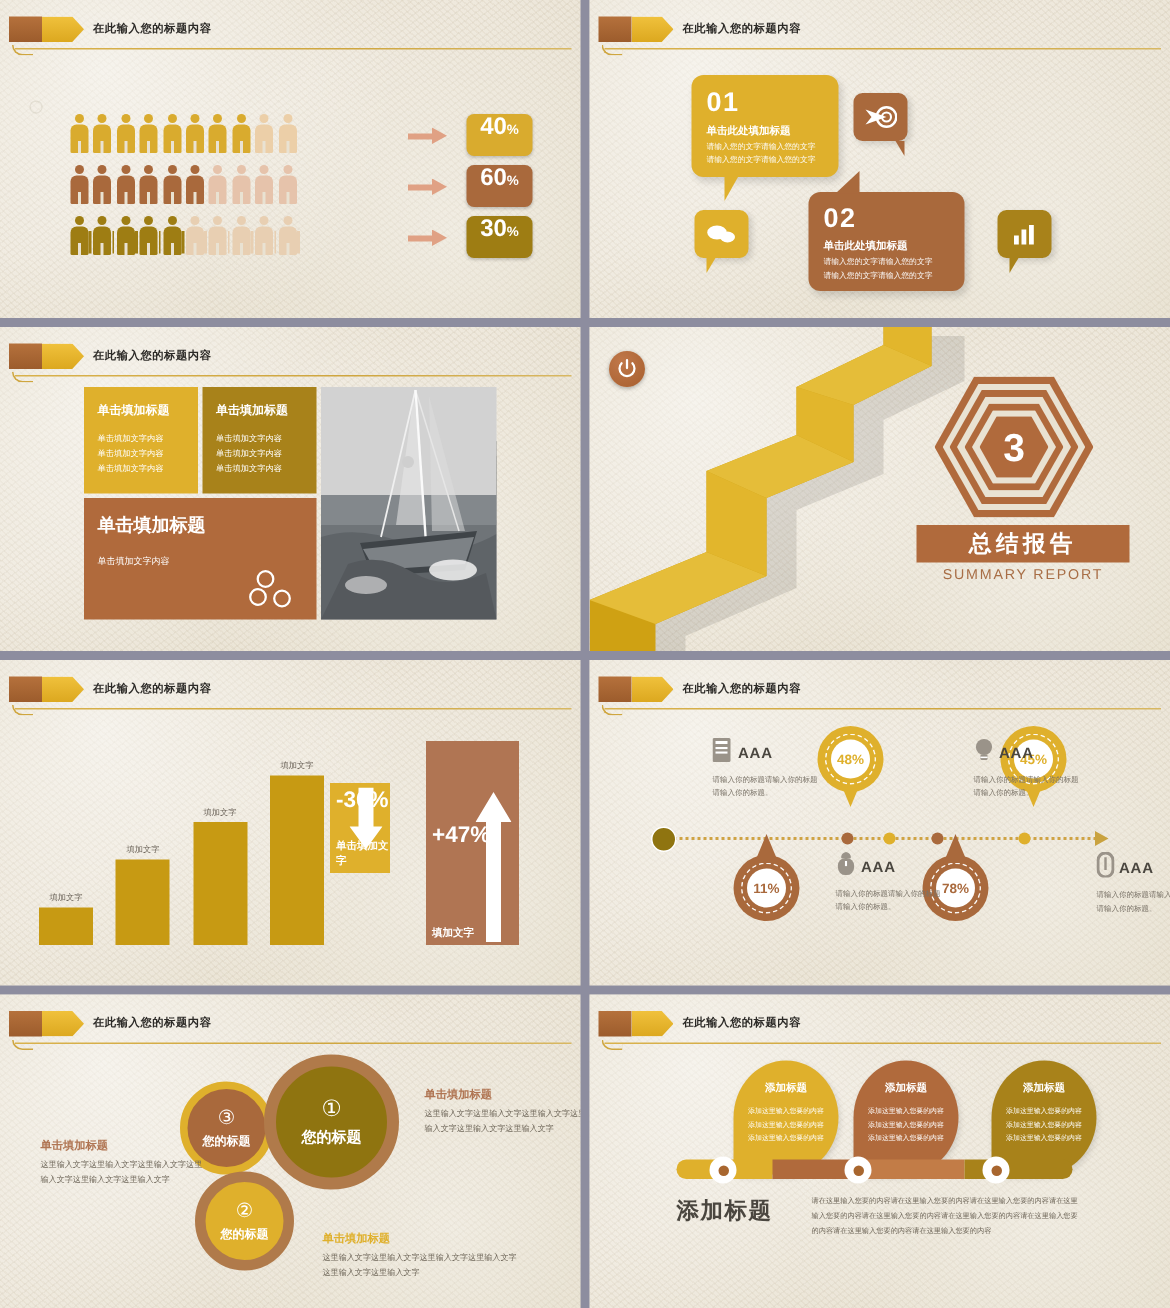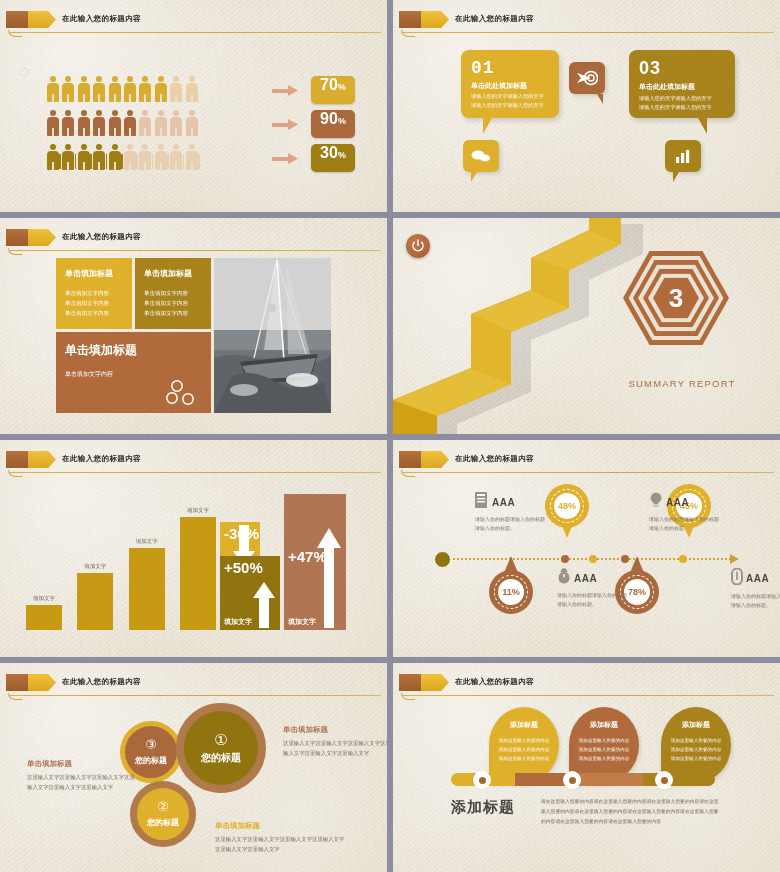--- a/index.html
+++ b/index.html
@@ -188,21 +188,21 @@
             <div class="head" style="background:#eccfa8"></div>
             <div class="body" style="background:#eccfa8"></div>
             <div class="leg"></div>
           </div>
         </div>
         <div class="arrow-r" style="left: 272px; top: 85px;">
           <div class="sh"></div>
           <div class="hd"></div>
         </div>
         <div class="pct" style="left: 311px; top: 76px; background: rgb(217, 171, 46);">
-          <b>70</b>
+          <b>40</b>
           <i>%</i>
         </div>
         <div class="pplrow" style="left: 47px; top: 110px;">
           <div class="person" style="color: rgb(169, 105, 60);">
             <div class="head" style="background:#a9693c"></div>
             <div class="body" style="background:#a9693c"></div>
             <div class="leg"></div>
           </div>
           <div class="person" style="color: rgb(169, 105, 60);">
             <div class="head" style="background:#a9693c"></div>
@@ -248,21 +248,21 @@
             <div class="head" style="background:#e6c3ab"></div>
             <div class="body" style="background:#e6c3ab"></div>
             <div class="leg"></div>
           </div>
         </div>
         <div class="arrow-r" style="left: 272px; top: 119px;">
           <div class="sh"></div>
           <div class="hd"></div>
         </div>
         <div class="pct" style="left: 311px; top: 110px; background: rgb(169, 105, 60);">
-          <b>90</b>
+          <b>60</b>
           <i>%</i>
         </div>
         <div class="pplrow" style="left: 47px; top: 144px;">
           <div class="person" style="color: rgb(158, 125, 19);">
             <div class="head" style="background:#9e7d13"></div>
             <div class="body" style="background:#9e7d13"></div>
             <div class="leg"></div>
             <div style="position:absolute;right:-2px;top:10px;width:1.6px;height:15px;background:#9e7d13"></div>
           </div>
           <div class="person" style="color: rgb(158, 125, 19);">
@@ -334,36 +334,36 @@
 
   <div class="slide">
     <div class="hdr">
       <div class="blk"></div>
       <div class="arw"></div>
       <div class="ttl">在此输入您的标题内容</div>
       <div class="curl"></div>
       <div class="rule"></div>
     </div>
 
-    <div class="bub" style="left:68px;top:50px;width:98px;height:68px;background:#dfb02c;padding:8px 10px;font-family:Liberation Mono, monospace;">
+    <div class="bub" style="left:68px;top:50px;width:98px;height:68px;background:#dfb02c;padding:8px 10px;">
       <div class="num">01</div>
       <div class="bt">单击此处填加标题</div>
       <div class="bd" style="white-space:pre-line;">请输入您的文字请输入您的文字
 请输入您的文字请输入您的文字</div>
       <div class="tail" style="left:22px;top:68px;border-left:9px solid #dfb02c;border-right:9px solid transparent;border-bottom:16px solid transparent;"></div>
     </div>
 
-
-    <div class="bub" style="left:236px;top:50px;width:106px;height:68px;background:#a8821a;padding:8px 10px;">
-      <div class="num">03</div>
+    <div class="bub" style="left:146px;top:128px;width:104px;height:66px;background:#a9693c;padding:7px 10px;">
+      <div class="num">02</div>
       <div class="bt">单击此处填加标题</div>
       <div class="bd" style="white-space:pre-line;">请输入您的文字请输入您的文字
 请输入您的文字请输入您的文字</div>
-      <div class="tail" style="left:60px;top:68px;border-left:9px solid transparent;border-right:9px solid #a8821a;border-bottom:16px solid transparent;"></div>
-    </div>
+      <div class="tail" style="left:18px;top:-14px;border-left:0 solid transparent;border-right:16px solid #a9693c;border-top:15px solid transparent;"></div>
+    </div>
+
 
     <div class="icbub" style="left:70px;top:140px;background:#dfb02c;">
       <svg width="20" height="14" viewBox="0 0 20 14">
         <ellipse cx="7" cy="6" rx="6.5" ry="4.6" fill="#fff"></ellipse>
         <ellipse cx="14" cy="9" rx="5" ry="3.6" fill="#fff"></ellipse>
       </svg>
       <div class="tail" style="position:absolute;left:8px;top:32px;border-left:6px solid #dfb02c;border-right:6px solid transparent;border-bottom:10px solid transparent;"></div>
     </div>
 
     <div class="icbub" style="left:176px;top:62px;background:#a9693c;">
@@ -462,20 +462,23 @@
       <div class="hx" style="width:106px;height:94px;background:#b06a3c;"></div>
       <div class="hx" style="width:95px;height:84px;background:#e9e2d2;"></div>
       <div class="hx" style="width:86px;height:76px;background:#b06a3c;"></div>
       <div class="hx" style="width:76px;height:67px;background:#e9e2d2;"></div>
       <div class="hx" style="width:66px;height:58px;background:#b06a3c;"></div>
       <div class="hx" style="width:56px;height:49px;background:#e9e2d2;"></div>
       <div class="hx" style="width:46px;height:41px;background:#b06a3c;"></div>
       <div style="position:absolute;left:50%;top:50%;transform:translate(-50%,-50%);color:#fff;font-size:26px;font-weight:bold;line-height:1;">3</div>
     </div>
 
+    <div class="sumband" style="left:218px;top:132px;width:142px;height:25px;font-size:15px;letter-spacing:3px;">
+      <span>总结报告</span>
+    </div>
     <div style="position:absolute;left:218px;top:160px;width:142px;text-align:center;font-size:9.5px;color:#a86e46;letter-spacing:1.2px;">SUMMARY REPORT</div>
   </div>
 
   <div class="slide">
     <div class="hdr">
       <div class="blk"></div>
       <div class="arw"></div>
       <div class="ttl">在此输入您的标题内容</div>
       <div class="curl"></div>
       <div class="rule"></div>
@@ -492,27 +495,20 @@
       </div>
 
     <div class="kbox" style="left:220px;top:54px;width:40px;height:60px;background:#dfb02c;margin-top:28px;">
       <div style="position:absolute;left:4px;top:3px;font-size:15px;font-weight:bold;">-30%</div>
       <svg width="22" height="42" viewBox="0 0 22 42" style="position:absolute;right:5px;top:3px;">
         <path d="M6 0 H16 V26 H22 L11 41 L0 26 H6 Z" fill="#fff"></path>
       </svg>
       <div style="position:absolute;left:4px;bottom:3px;font-size:7px;font-weight:bold;">单击填加文字</div>
     </div>
 
-    <div class="kbox" style="left:220px;top:116px;width:60px;height:74px;background:#8f7410;">
-      <div style="position:absolute;left:4px;top:3px;font-size:15px;font-weight:bold;">+50%</div>
-      <svg width="22" height="46" viewBox="0 0 22 46" style="position:absolute;right:5px;bottom:2px;">
-        <path d="M11 0 L22 16 H16 V46 H6 V16 H0 Z" fill="#fff"></path>
-      </svg>
-      <div style="position:absolute;left:4px;bottom:3px;font-size:7px;font-weight:bold;">填加文字</div>
-    </div>
 
     <div class="kbox" style="left:284px;top:54px;width:62px;height:136px;background:#b07553;">
       <div style="position:absolute;left:4px;top:54px;font-size:15px;font-weight:bold;">+47%</div>
       <svg width="24" height="100" viewBox="0 0 24 100" style="position:absolute;right:5px;bottom:2px;">
         <path d="M12 0 L24 20 H17 V100 H7 V20 H0 Z" fill="#fff"></path>
       </svg>
       <div style="position:absolute;left:4px;bottom:3px;font-size:7px;font-weight:bold;">填加文字</div>
     </div>
   </div>
 

